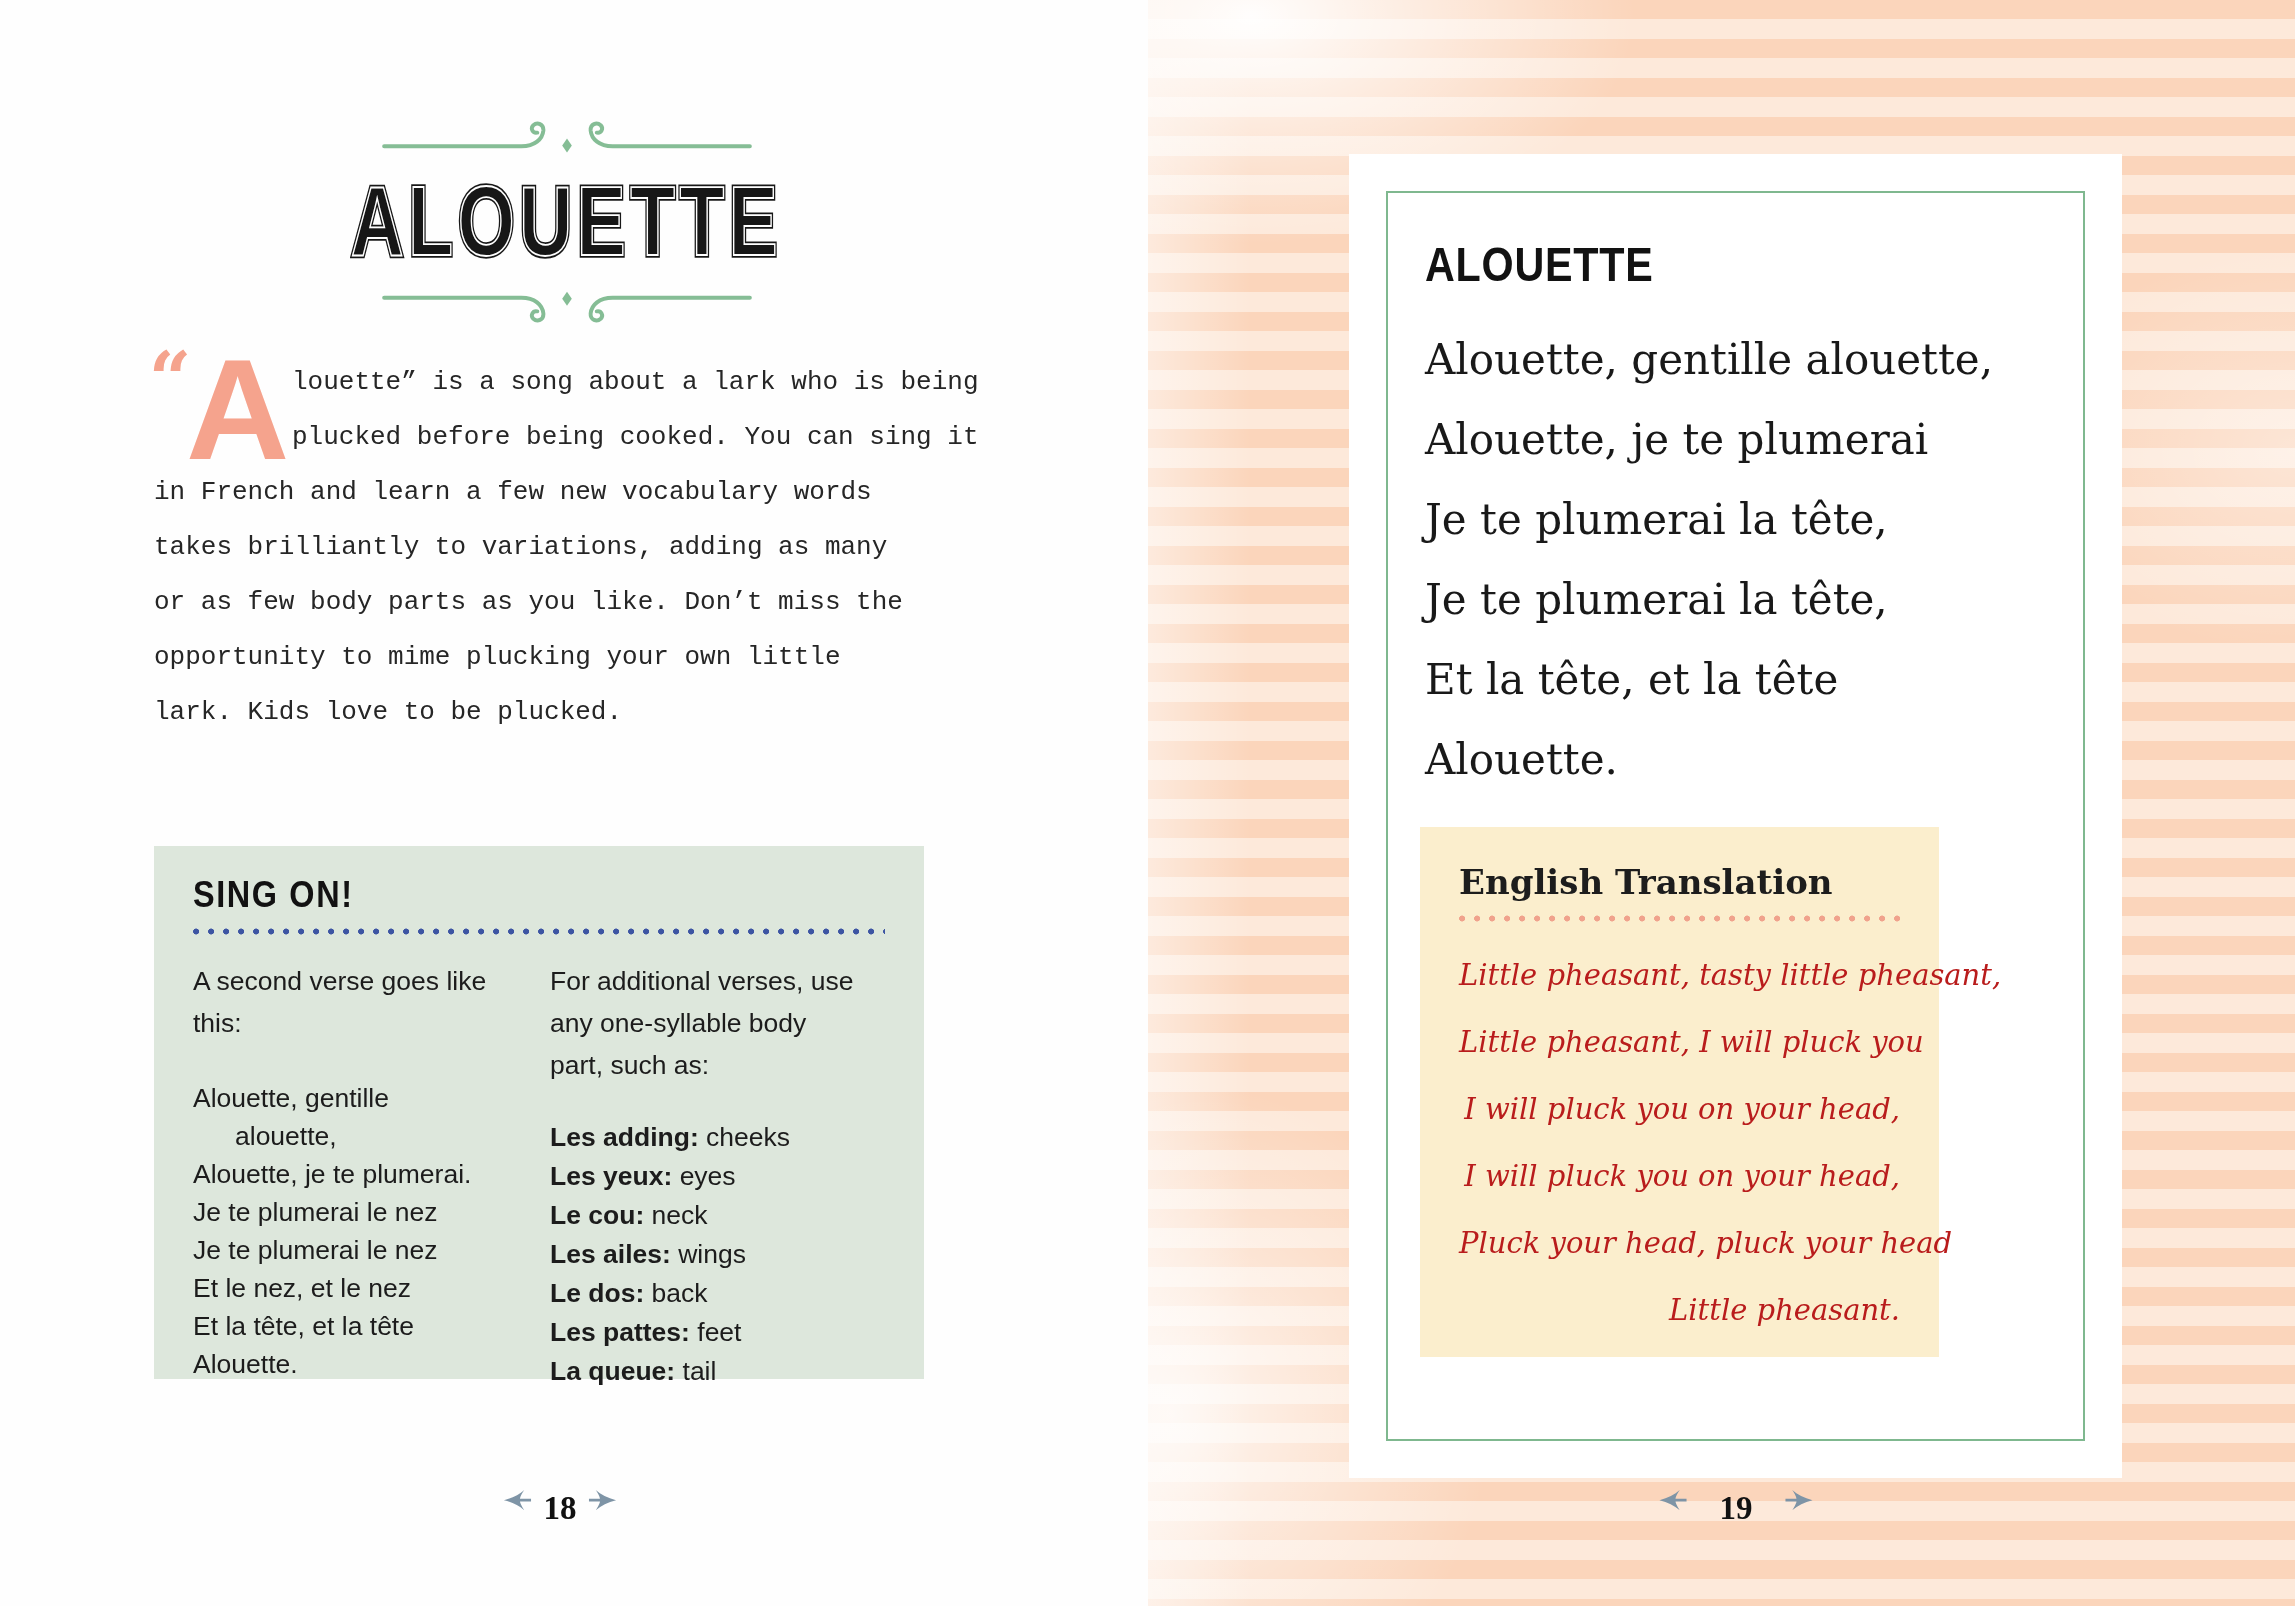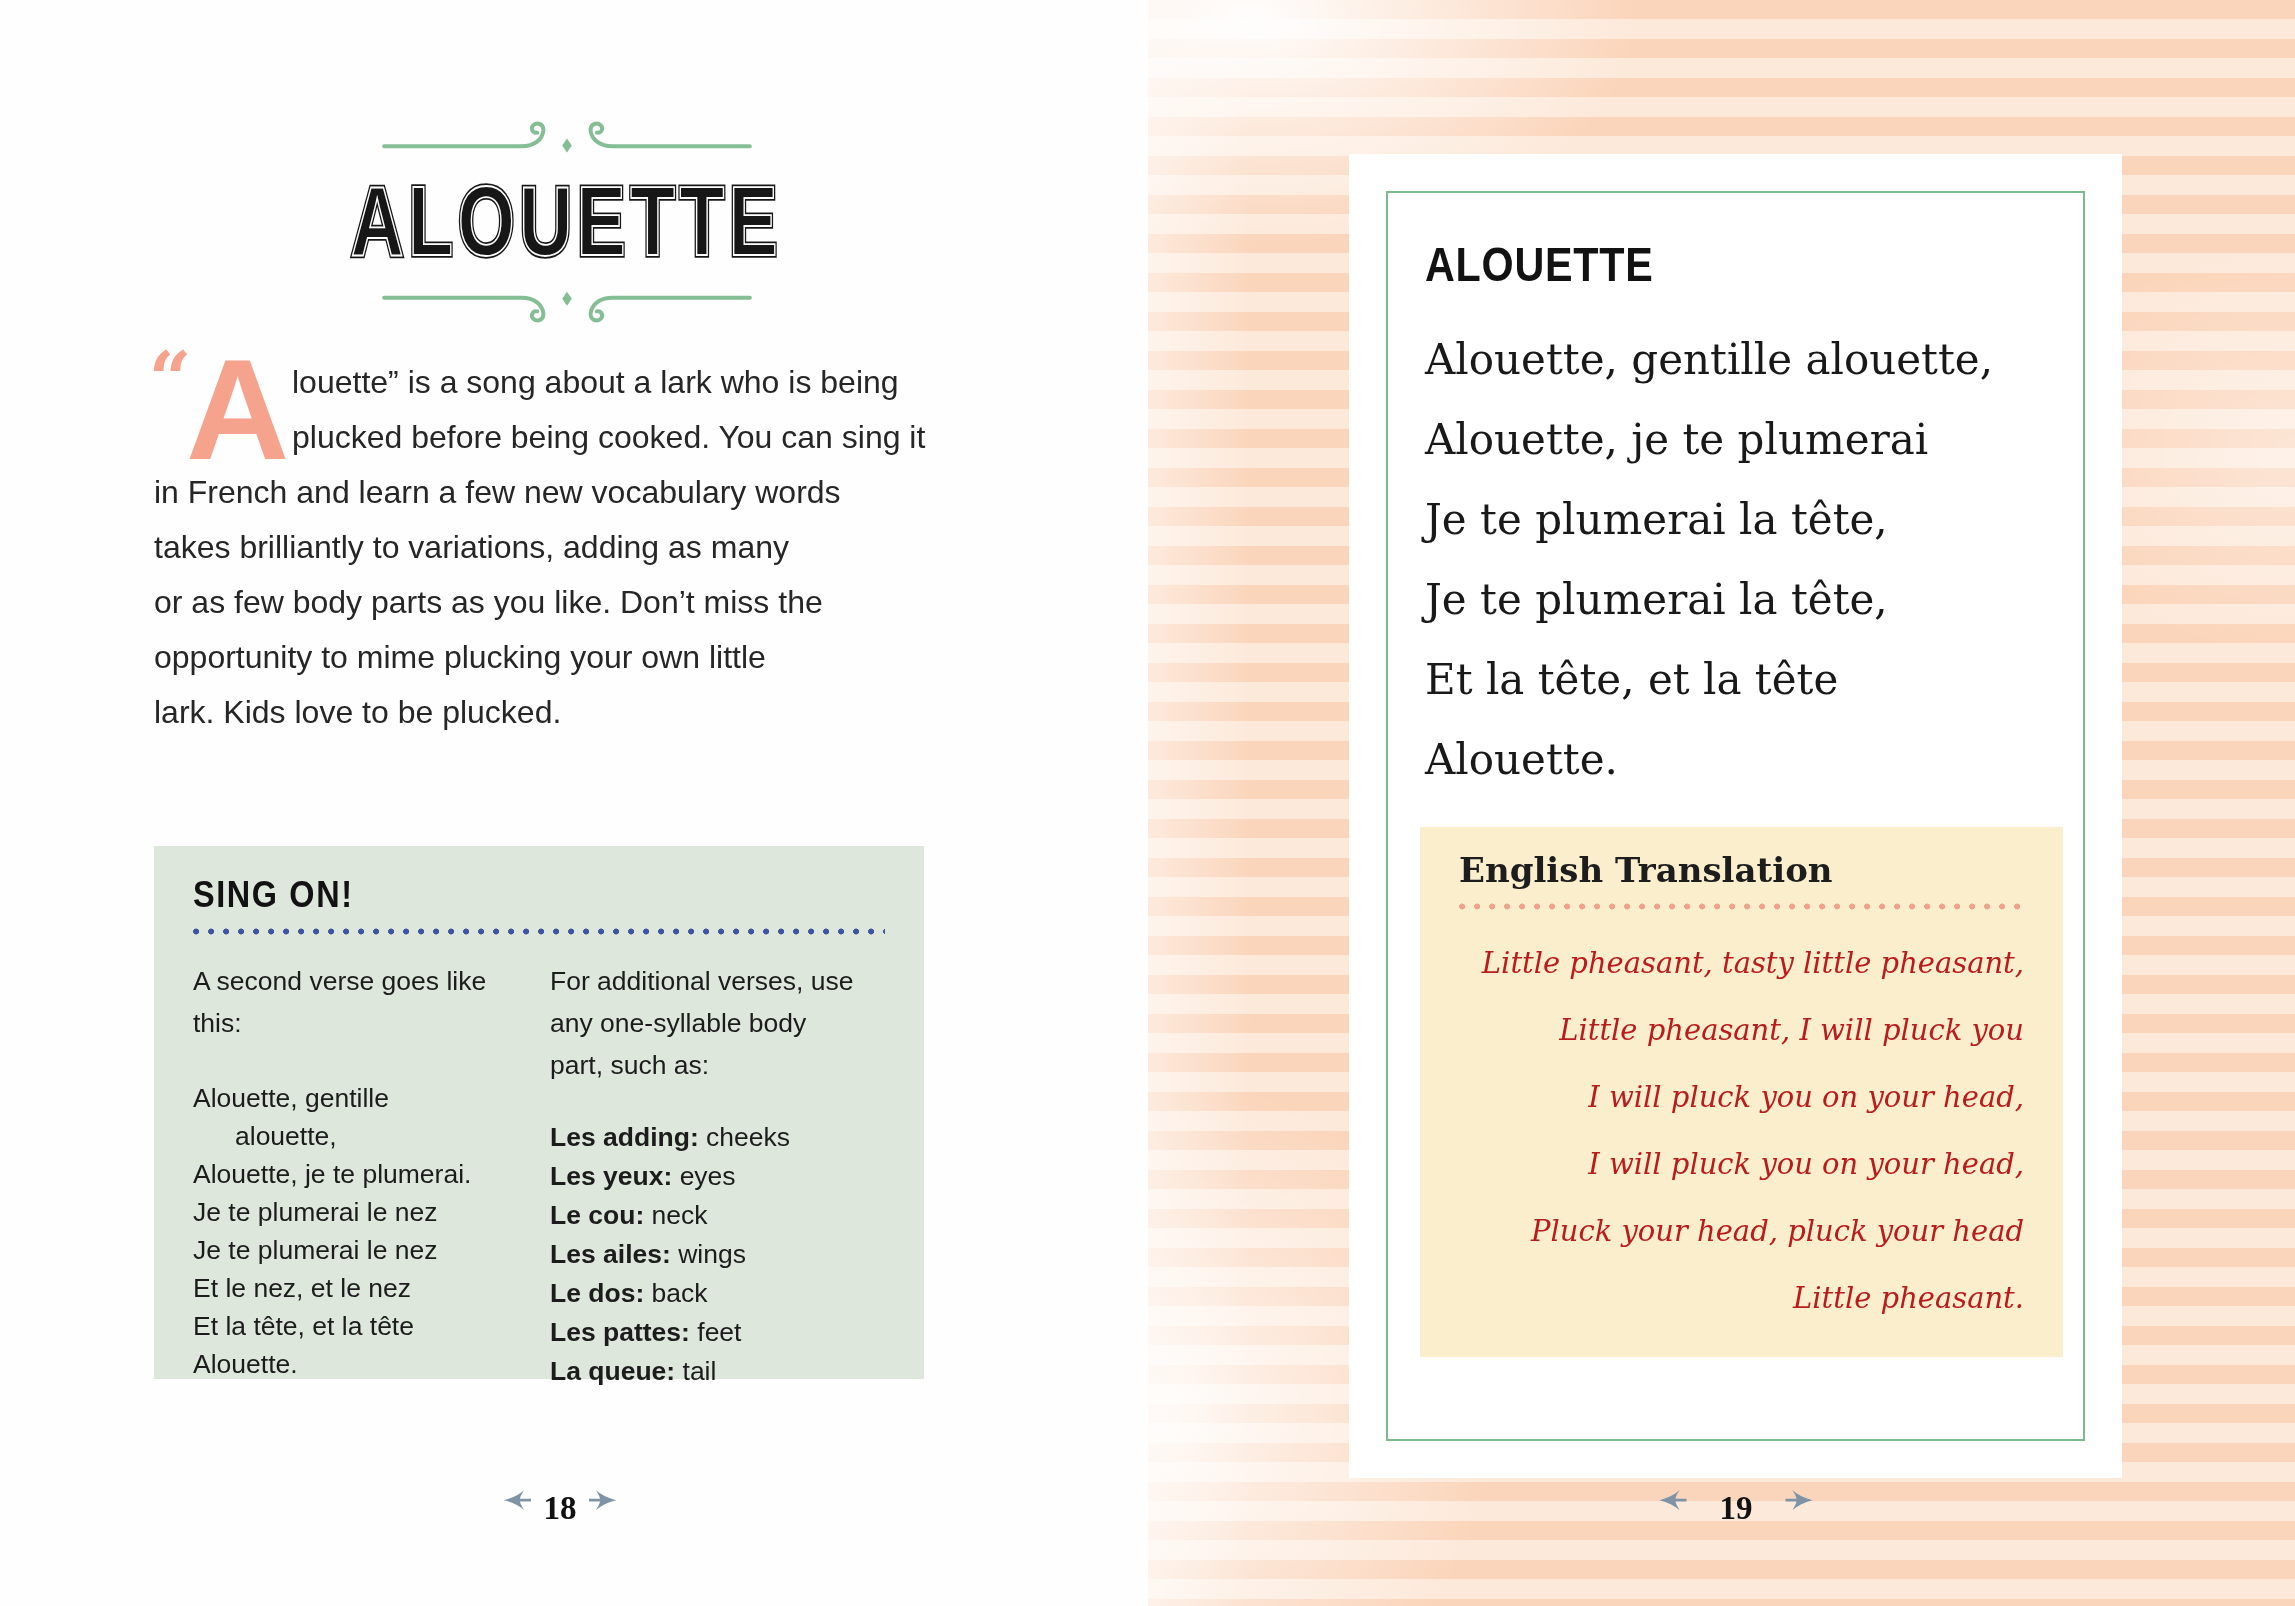--- a/index.html
+++ b/index.html
@@ -16,21 +16,21 @@
 
   .title-stack { position:relative; display:inline-block; margin:14px 0 16px;
                  transform:scaleX(.74); transform-origin:center; }
   .title-layer { display:block; font-family:"Liberation Sans", sans-serif; font-weight:700;
                  font-size:99px; line-height:1.05; letter-spacing:6.2px; color:#171717;
                  -webkit-text-stroke:5.3px #171717; white-space:nowrap; }
   .title-layer.white { position:absolute; left:0; top:0; color:transparent;
                  -webkit-text-stroke:1.8px #ffffff; }
 
   .intro { position:absolute; left:154px; top:355px; width:830px; }
-  .intro-lines { font-family:Liberation Sans, sans-serif; font-size:32px; line-height:55px;
+  .intro-lines { font-family:Liberation Mono, monospace; font-size:26px; line-height:55px;
                  color:#262626; }
   .intro-lines div { white-space:nowrap; }
   .intro-lines div:nth-of-type(-n+2) { padding-left:138px; }
   .dropcap-wrap { position:absolute; left:0; top:3.5px; width:138px; height:115px; }
   .dropcap-quote { position:absolute; left:-5.3px; top:-23px; font-family:"DejaVu Serif", serif;
                    font-weight:700; font-size:74px; color:#f5a38d; }
   .dropcap-a { position:absolute; left:32px; top:-7px; font-family:"Liberation Sans", sans-serif;
                font-weight:700; font-size:143px; line-height:115px; color:#f5a38d; }
 
   .sing-box { position:absolute; left:154px; top:846px; width:770px; height:533px;
@@ -72,22 +72,22 @@
   .lyric-card { position:absolute; left:201px; top:154px; width:773px; height:1324px; background:#ffffff; }
   .card-border { position:absolute; inset:37px; border:2.2px solid #7fb88f; pointer-events:none; }
   .card-content { position:absolute; left:76px; top:83px; right:57px; }
   .card-heading { display:inline-block; font-family:"Liberation Sans", sans-serif; font-weight:700;
                   font-size:48px; letter-spacing:0.9px; color:#121212;
                   transform:scaleX(.86); transform-origin:left; }
   .french { margin-top:28px; font-family:"DejaVu Serif", serif; font-size:42px; line-height:80px;
             color:#191919; }
   .french div { white-space:nowrap; }
 
-  .trans-box { position:absolute; left:71px; top:673px; width:643px; height:530px;
-               background:#fbeecd; padding:23px 39px; }
+  .trans-box { position:absolute; left:71px; top:673px; width:519px; height:530px;
+               background:#fbeecd; padding:35px 39px; }
   .trans-heading { font-family:"DejaVu Serif", serif; font-weight:700; font-size:34px; color:#1d1d1d; }
   .trans-box .dotted-rule { margin-top:13.2px; }
   .trans-lines { margin-top:19.4px; font-family:"DejaVu Serif", serif; font-style:italic;
                  font-size:29px; line-height:67px; color:#b91c1c;text-align:right; }
   .trans-lines div { white-space:nowrap; }
 </style>
 </head>
 <body>
 
 <div class="left-page">

